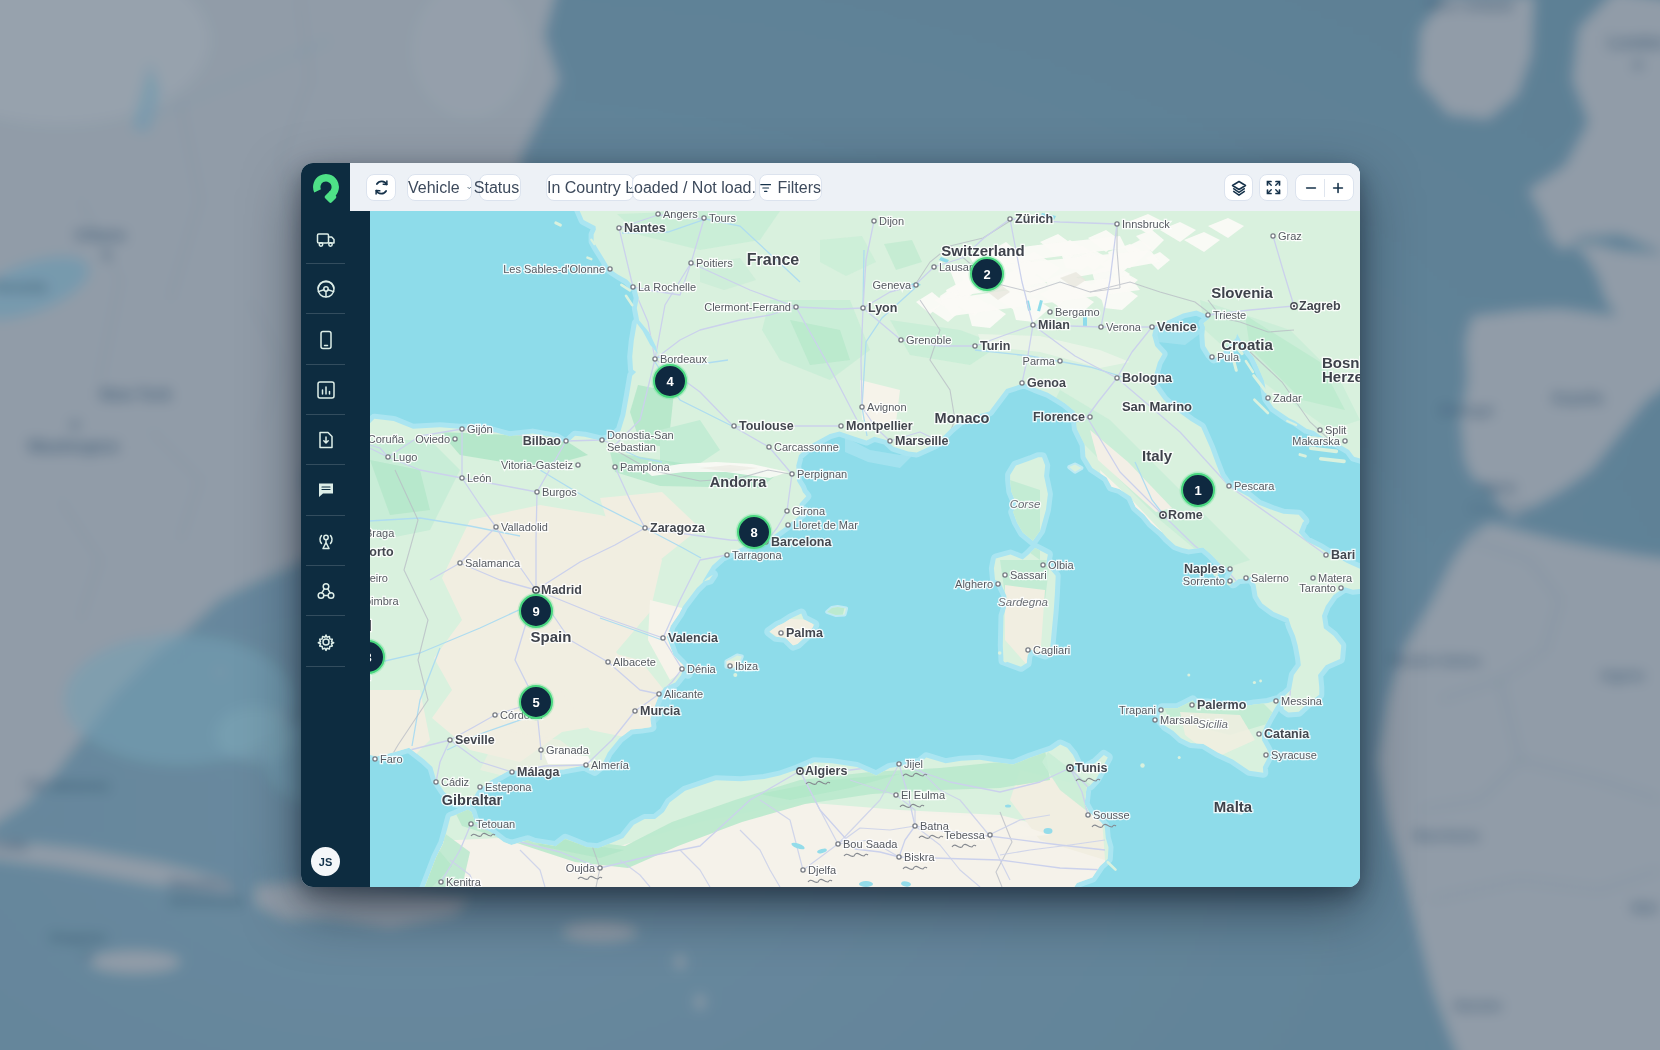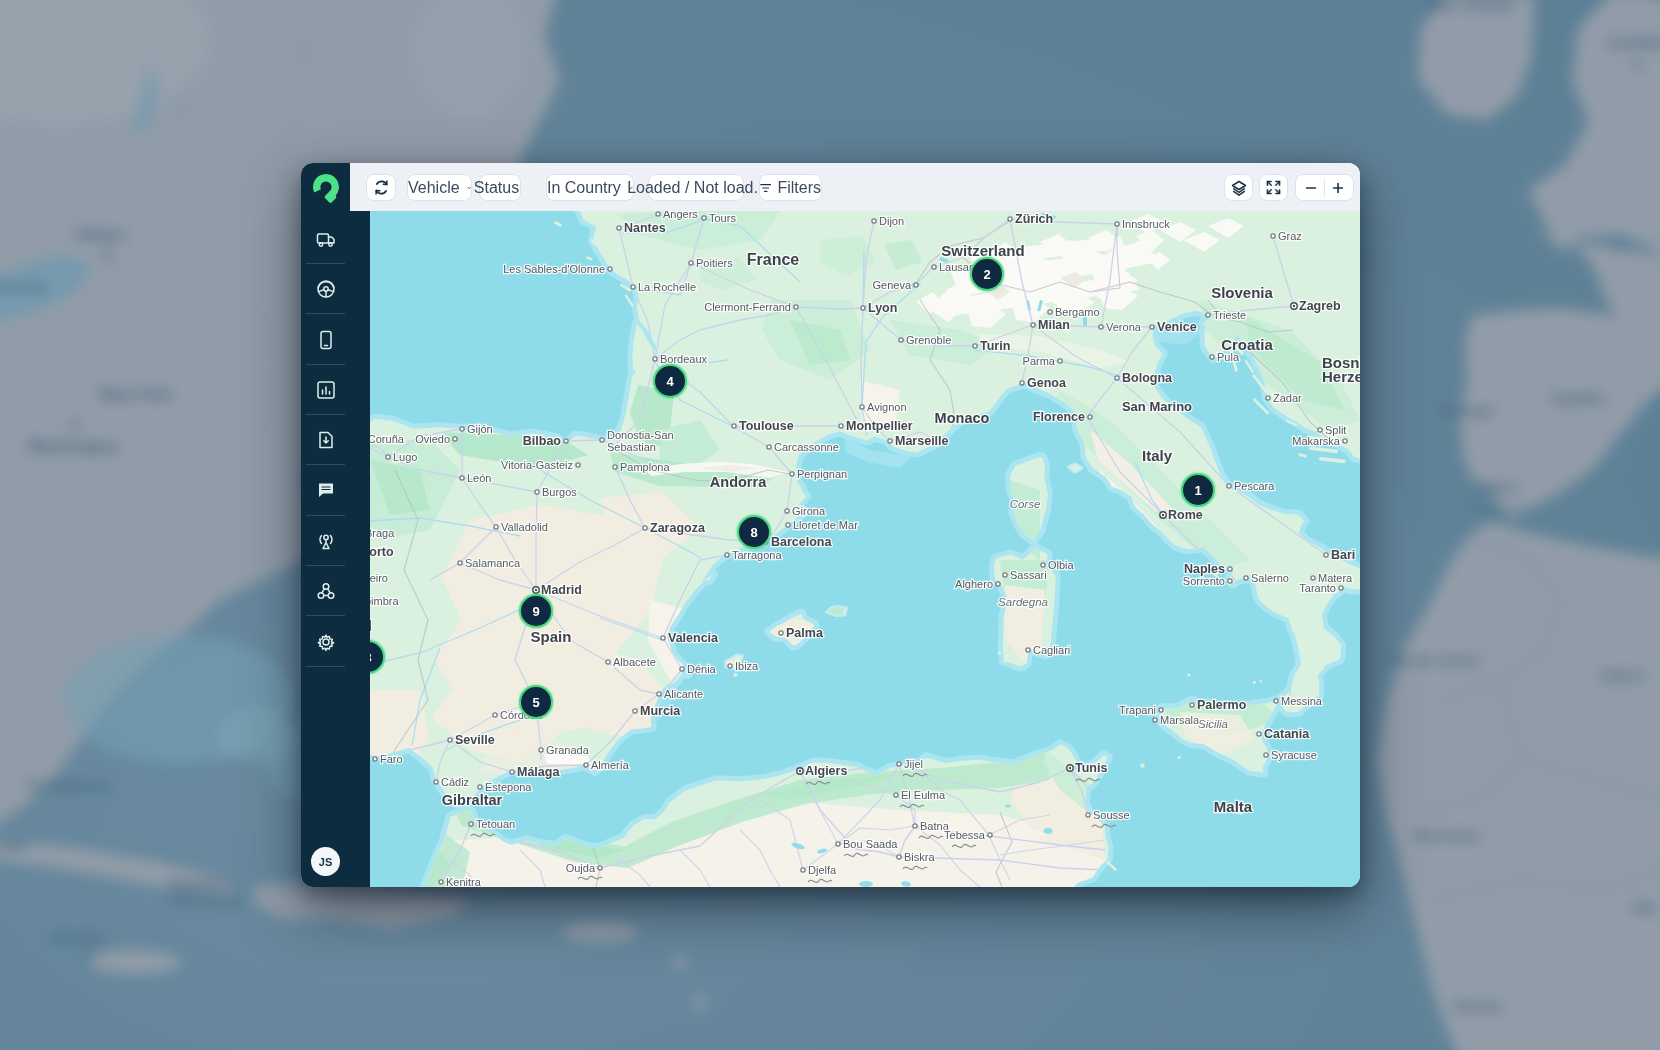--- a/index.html
+++ b/index.html
@@ -736,21 +736,21 @@
           <svg width="10" height="10" viewBox="0 0 10 10" style="margin-left:7px">
             <path d="M2 3.5 L5 6.5 L8 3.5" fill="none" stroke="#16324a" stroke-width="1.6" stroke-linecap="round" stroke-linejoin="round"></path>
           </svg>
         </div>
         <div class="tbtn" style="left:196px;width:88px">
           <span>In Country</span>
           <svg width="10" height="10" viewBox="0 0 10 10" style="margin-left:7px">
             <path d="M2 3.5 L5 6.5 L8 3.5" fill="none" stroke="#16324a" stroke-width="1.6" stroke-linecap="round" stroke-linejoin="round"></path>
           </svg>
         </div>
-        <div class="tbtn" style="left:298px;width:96px">
+        <div class="tbtn" style="left:282px;width:124px">
           <span>Loaded / Not load.</span>
           <svg width="10" height="10" viewBox="0 0 10 10" style="margin-left:7px">
             <path d="M2 3.5 L5 6.5 L8 3.5" fill="none" stroke="#16324a" stroke-width="1.6" stroke-linecap="round" stroke-linejoin="round"></path>
           </svg>
         </div>
         <div class="tbtn" style="left:409px;width:63px">
           <svg width="14" height="12" viewBox="0 0 14 12" style="margin-right:6px">
             <path d="M1 2 h12 M3.5 6 h7 M5.5 10 h3" stroke="#16324a" stroke-width="1.5" stroke-linecap="round"></path>
           </svg>
           <span>Filters</span>

